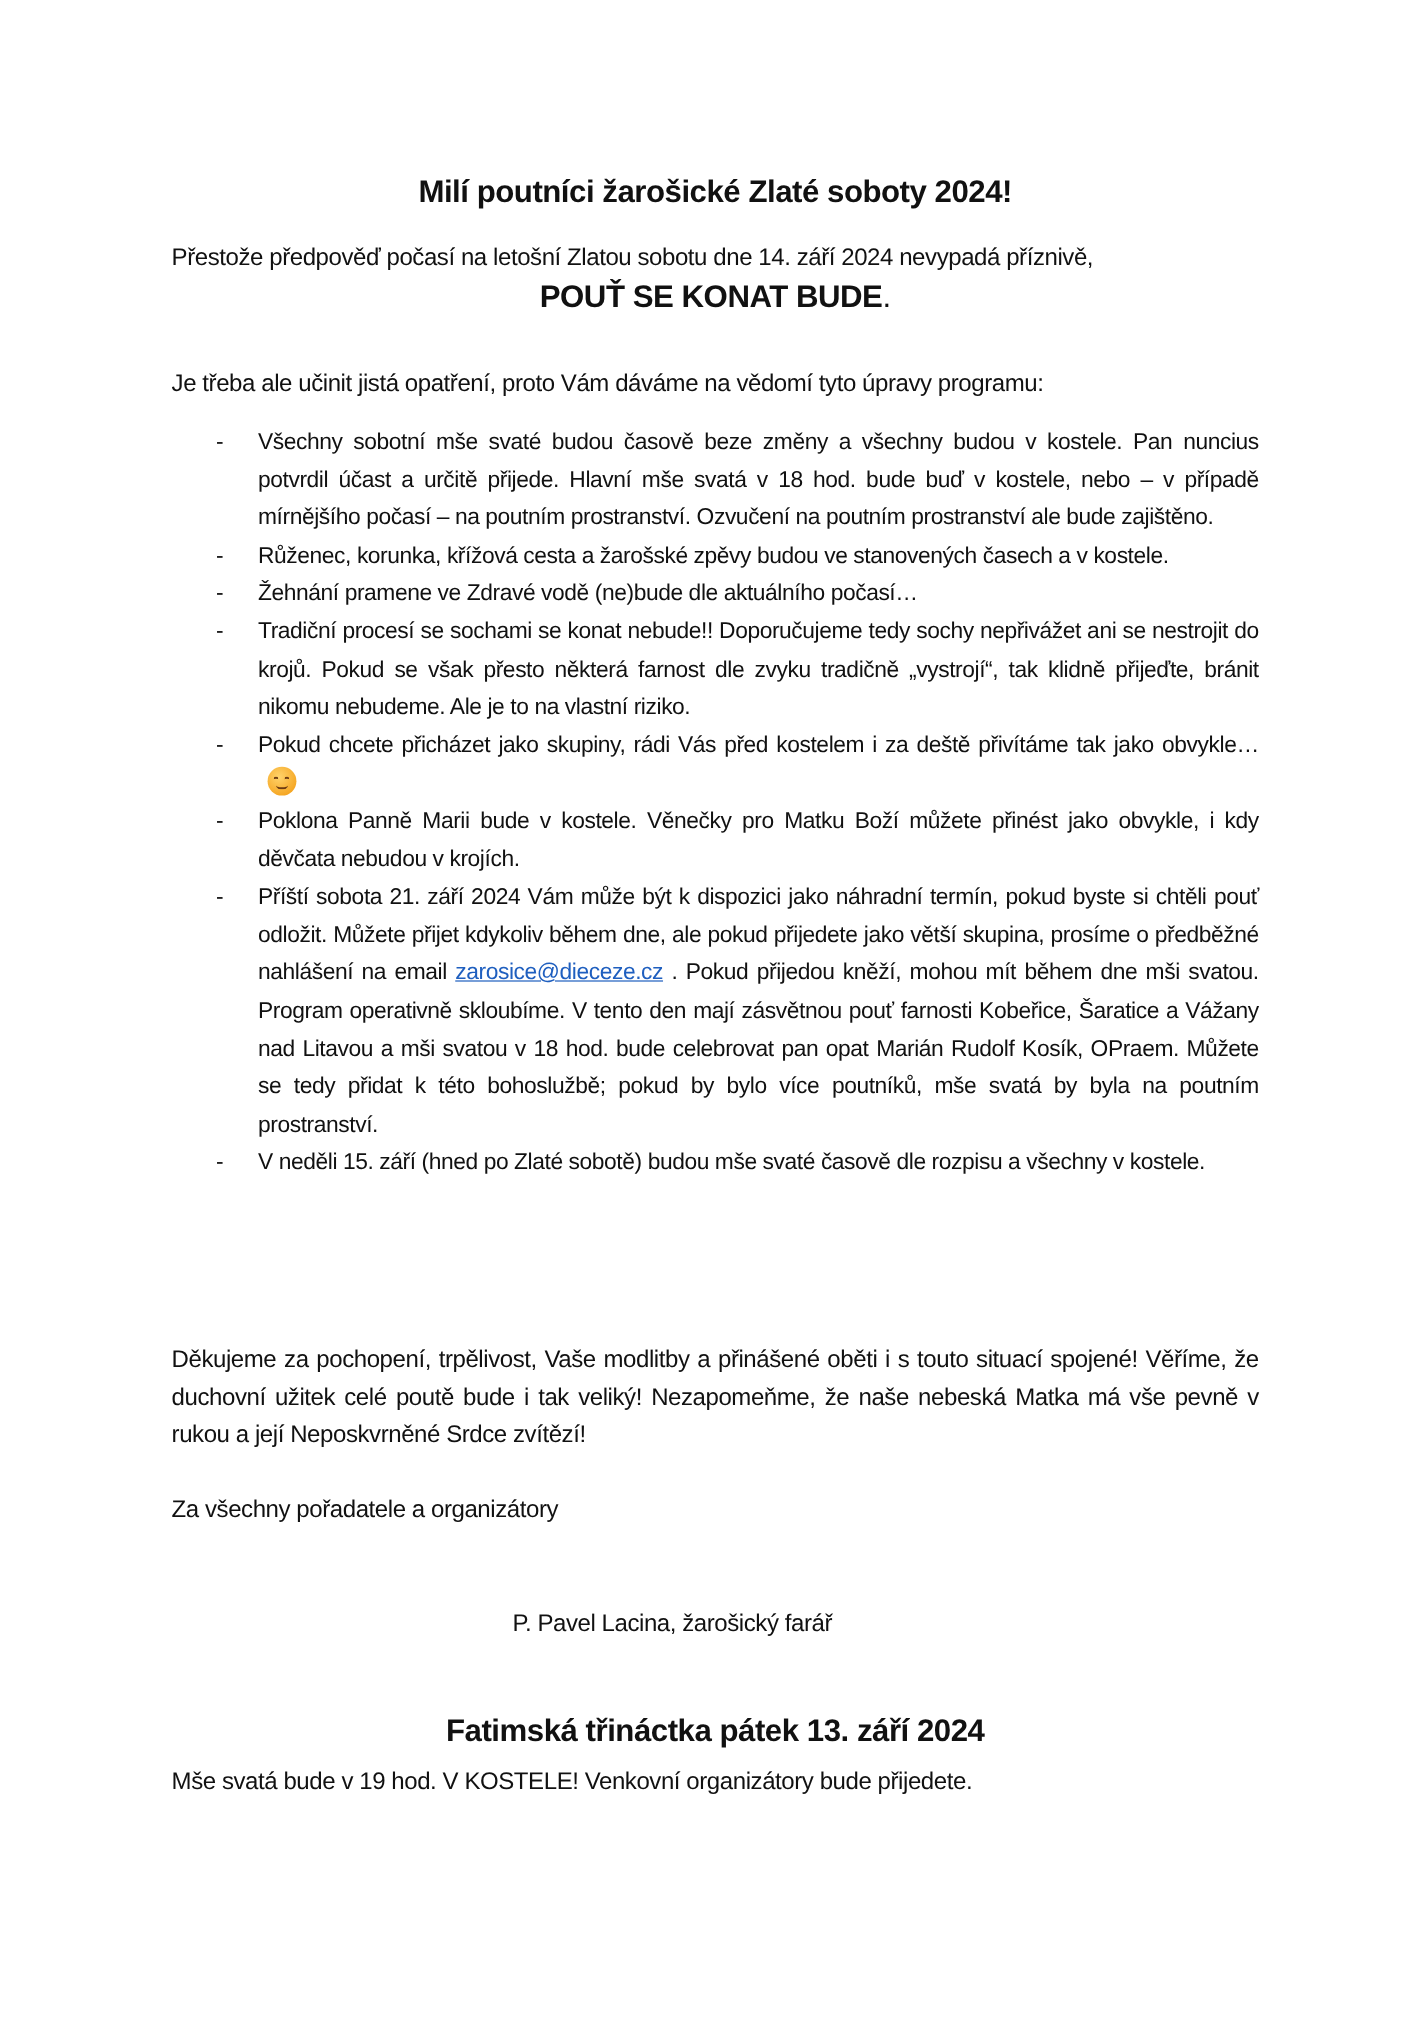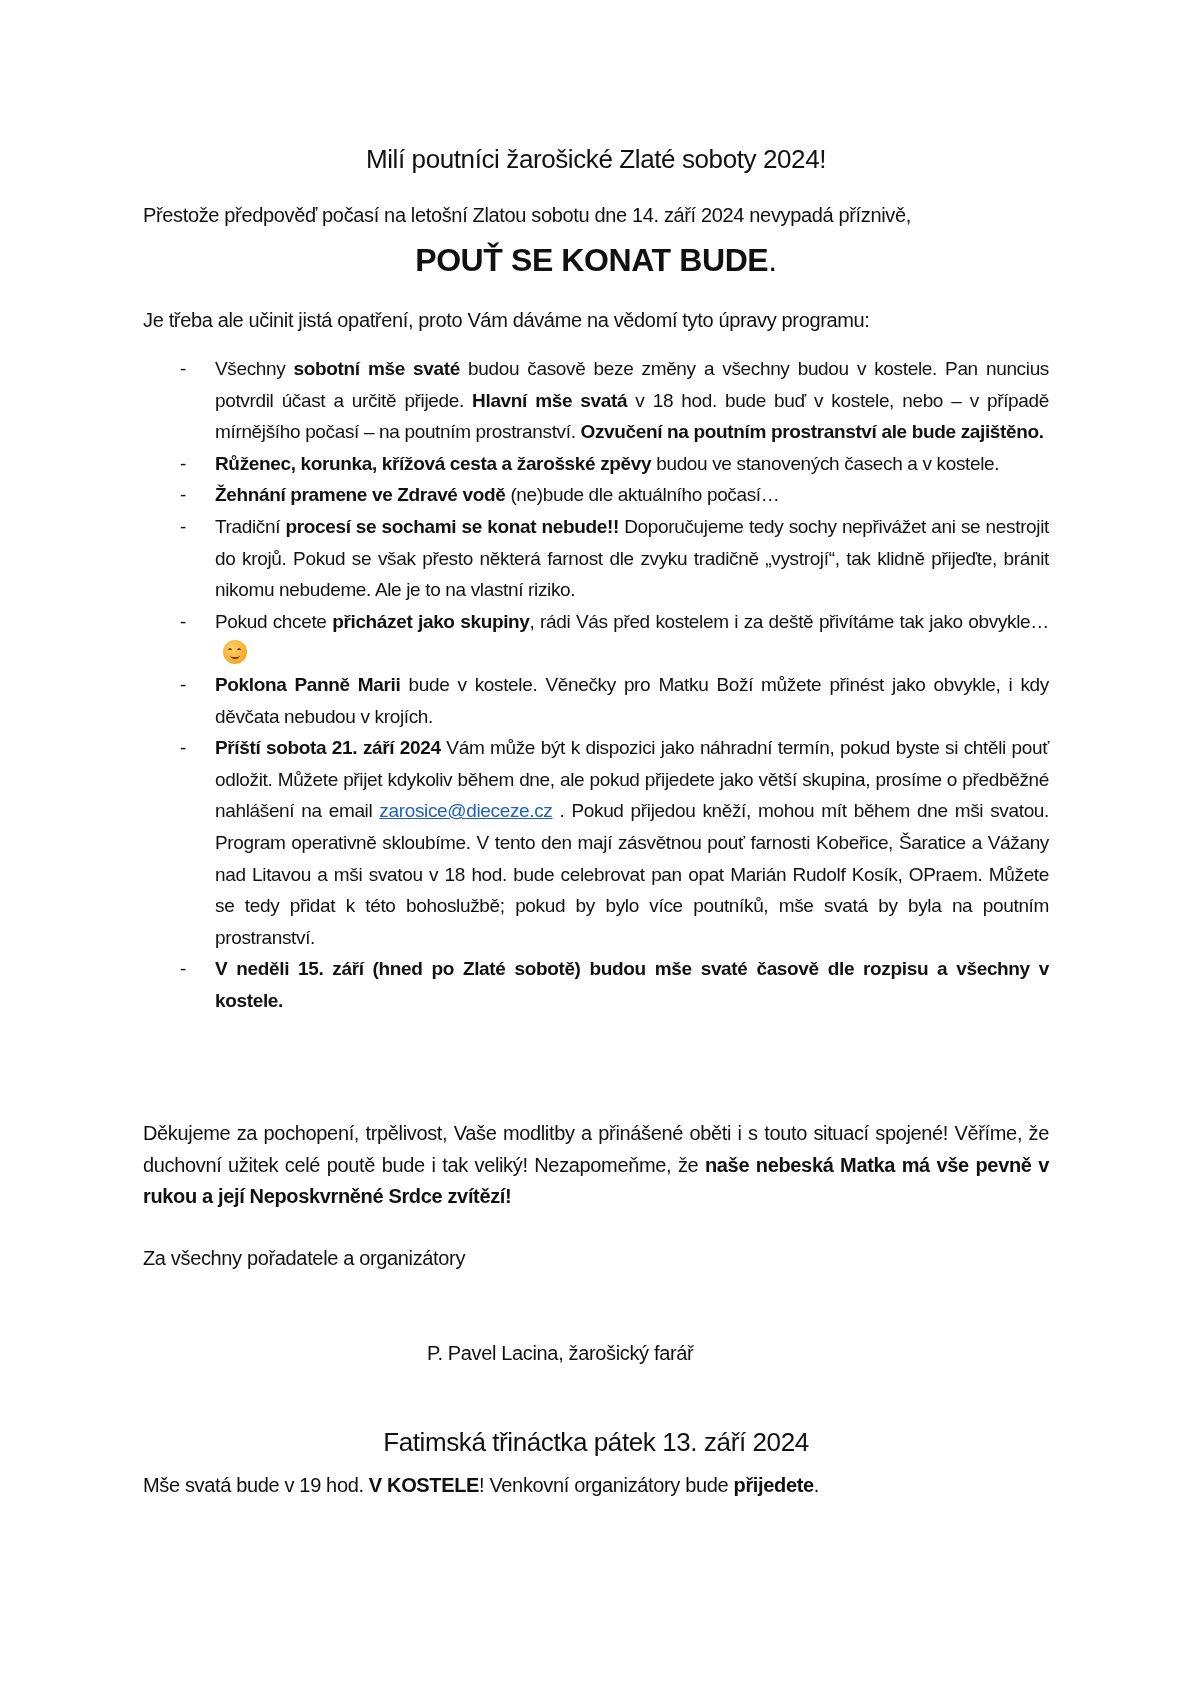--- a/index.html
+++ b/index.html
@@ -1,32 +1,32 @@
 <!DOCTYPE html>
 <html><head>
 <meta charset="utf-8">
 <style>
   html, body { margin: 0; padding: 0; background: #ffffff; }
   body { width: 1190px; height: 1683px; position: relative; overflow: hidden;
          font-family: "Liberation Sans", sans-serif; color: #111111; }
   .page { position: absolute; left: 143px; top: 0; width: 906px; }
   .title { position: absolute; left: 0; width: 906px; text-align: center;
-           font-weight: normal; font-size: 26px; letter-spacing: -0.4px; }
+           font-weight: bold; font-size: 26px; letter-spacing: -0.4px; }
   .t1 { top: 144px; }
   .banner { position: absolute; left: 0; width: 906px; text-align: center;
-            font-weight: bold; font-size: 32px; top: 242px; letter-spacing: -0.4px; }
+            font-weight: bold; font-size: 26px; top: 232px; letter-spacing: -0.4px; }
   .para { position: absolute; left: 0; width: 906px; font-size: 20px;
           line-height: 31.6px; letter-spacing: -0.35px; }
   .p-intro { top: 200px; }
   .p-lead { top: 305px; }
   ul.list { position: absolute; left: 0; top: 353px; width: 906px; margin: 0; padding: 0;
             list-style: none; font-size: 19px; line-height: 31.6px; letter-spacing: -0.35px; }
   ul.list li { position: relative; padding-left: 72px; text-align: justify; }
   ul.list li .dash { position: absolute; left: 37px; top: 0; }
-  b { font-weight: bold; }
+  b { font-weight: normal; }
   .p-thanks { top: 1118px; text-align: justify; }
   .p-for { top: 1243px; }
   .p-sign { top: 1338px; left: 284px; width: 500px; }
   .t2 { top: 1427px; }
   .p-fatima { top: 1470px; }
   a.email { color: #1f5fbf; text-decoration: underline; }
   .emoji { display: inline-block; width: 24px; height: 24px; border-radius: 50%;
            background: radial-gradient(circle at 40% 35%, #ffd36b, #f5a623 75%);
            vertical-align: -5px; margin-left: 8px; position: relative; }
   .emoji::before { content: ""; position: absolute; left: 5px; top: 8px; width: 4px; height: 3px;

